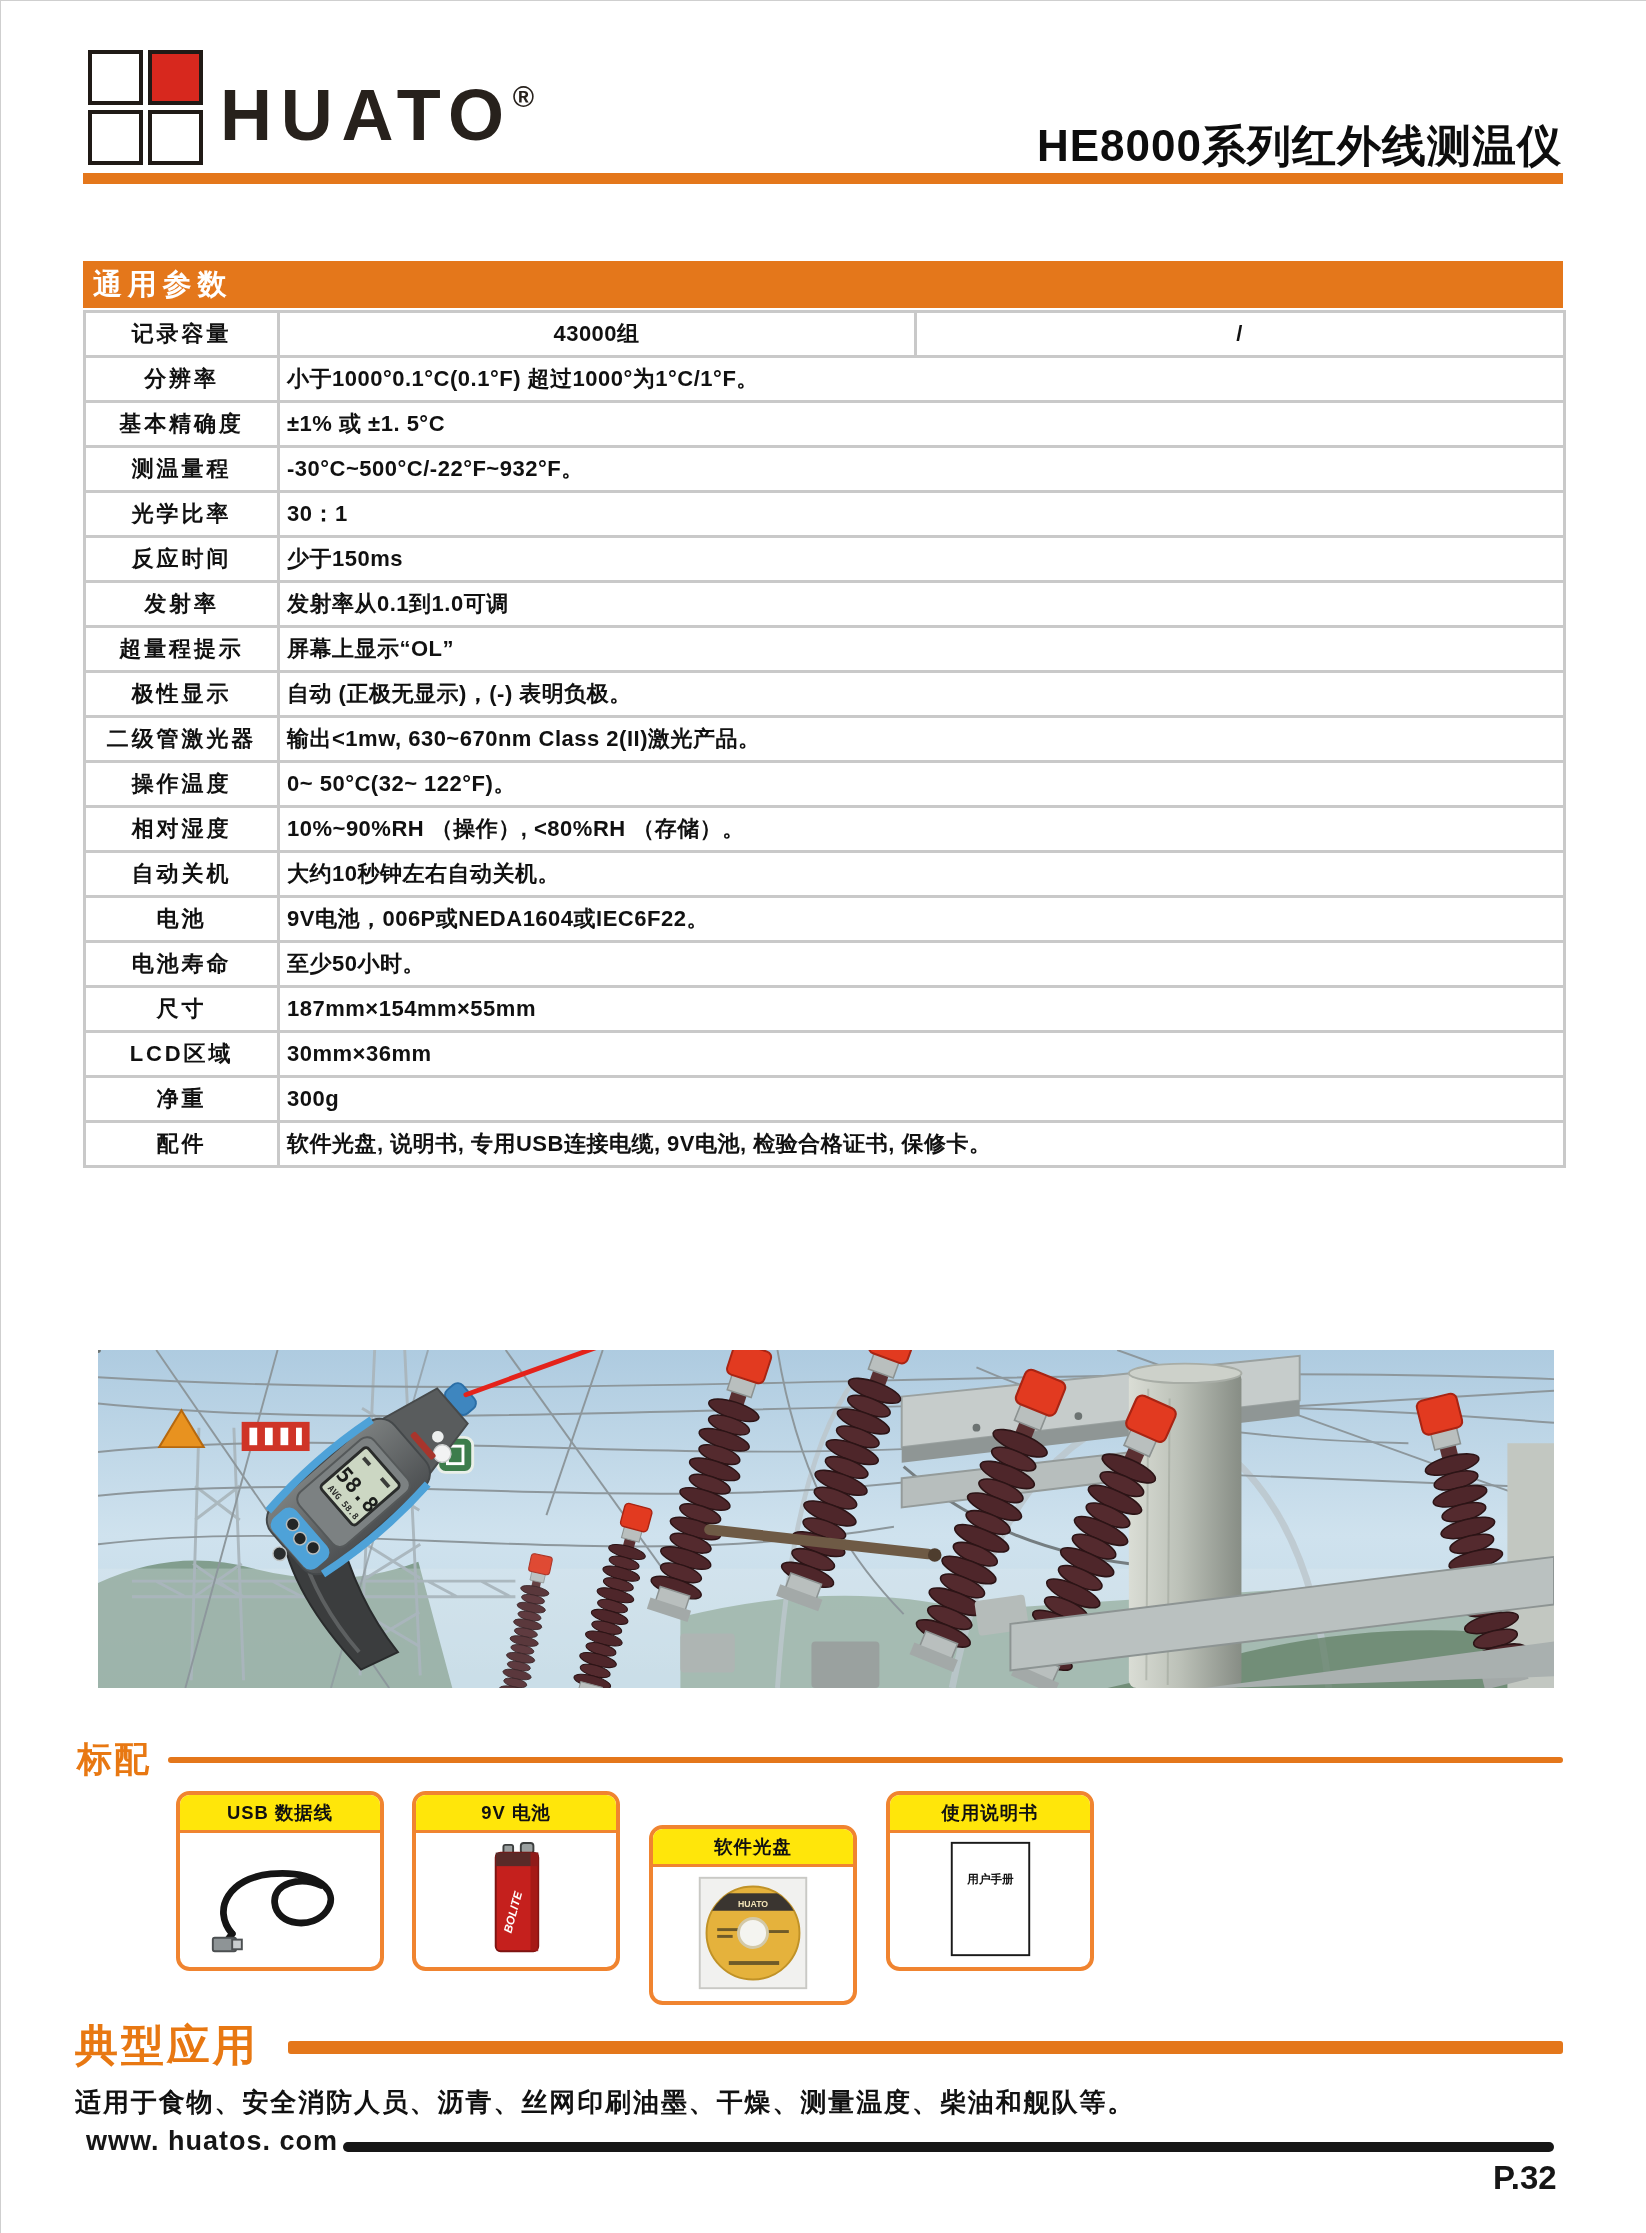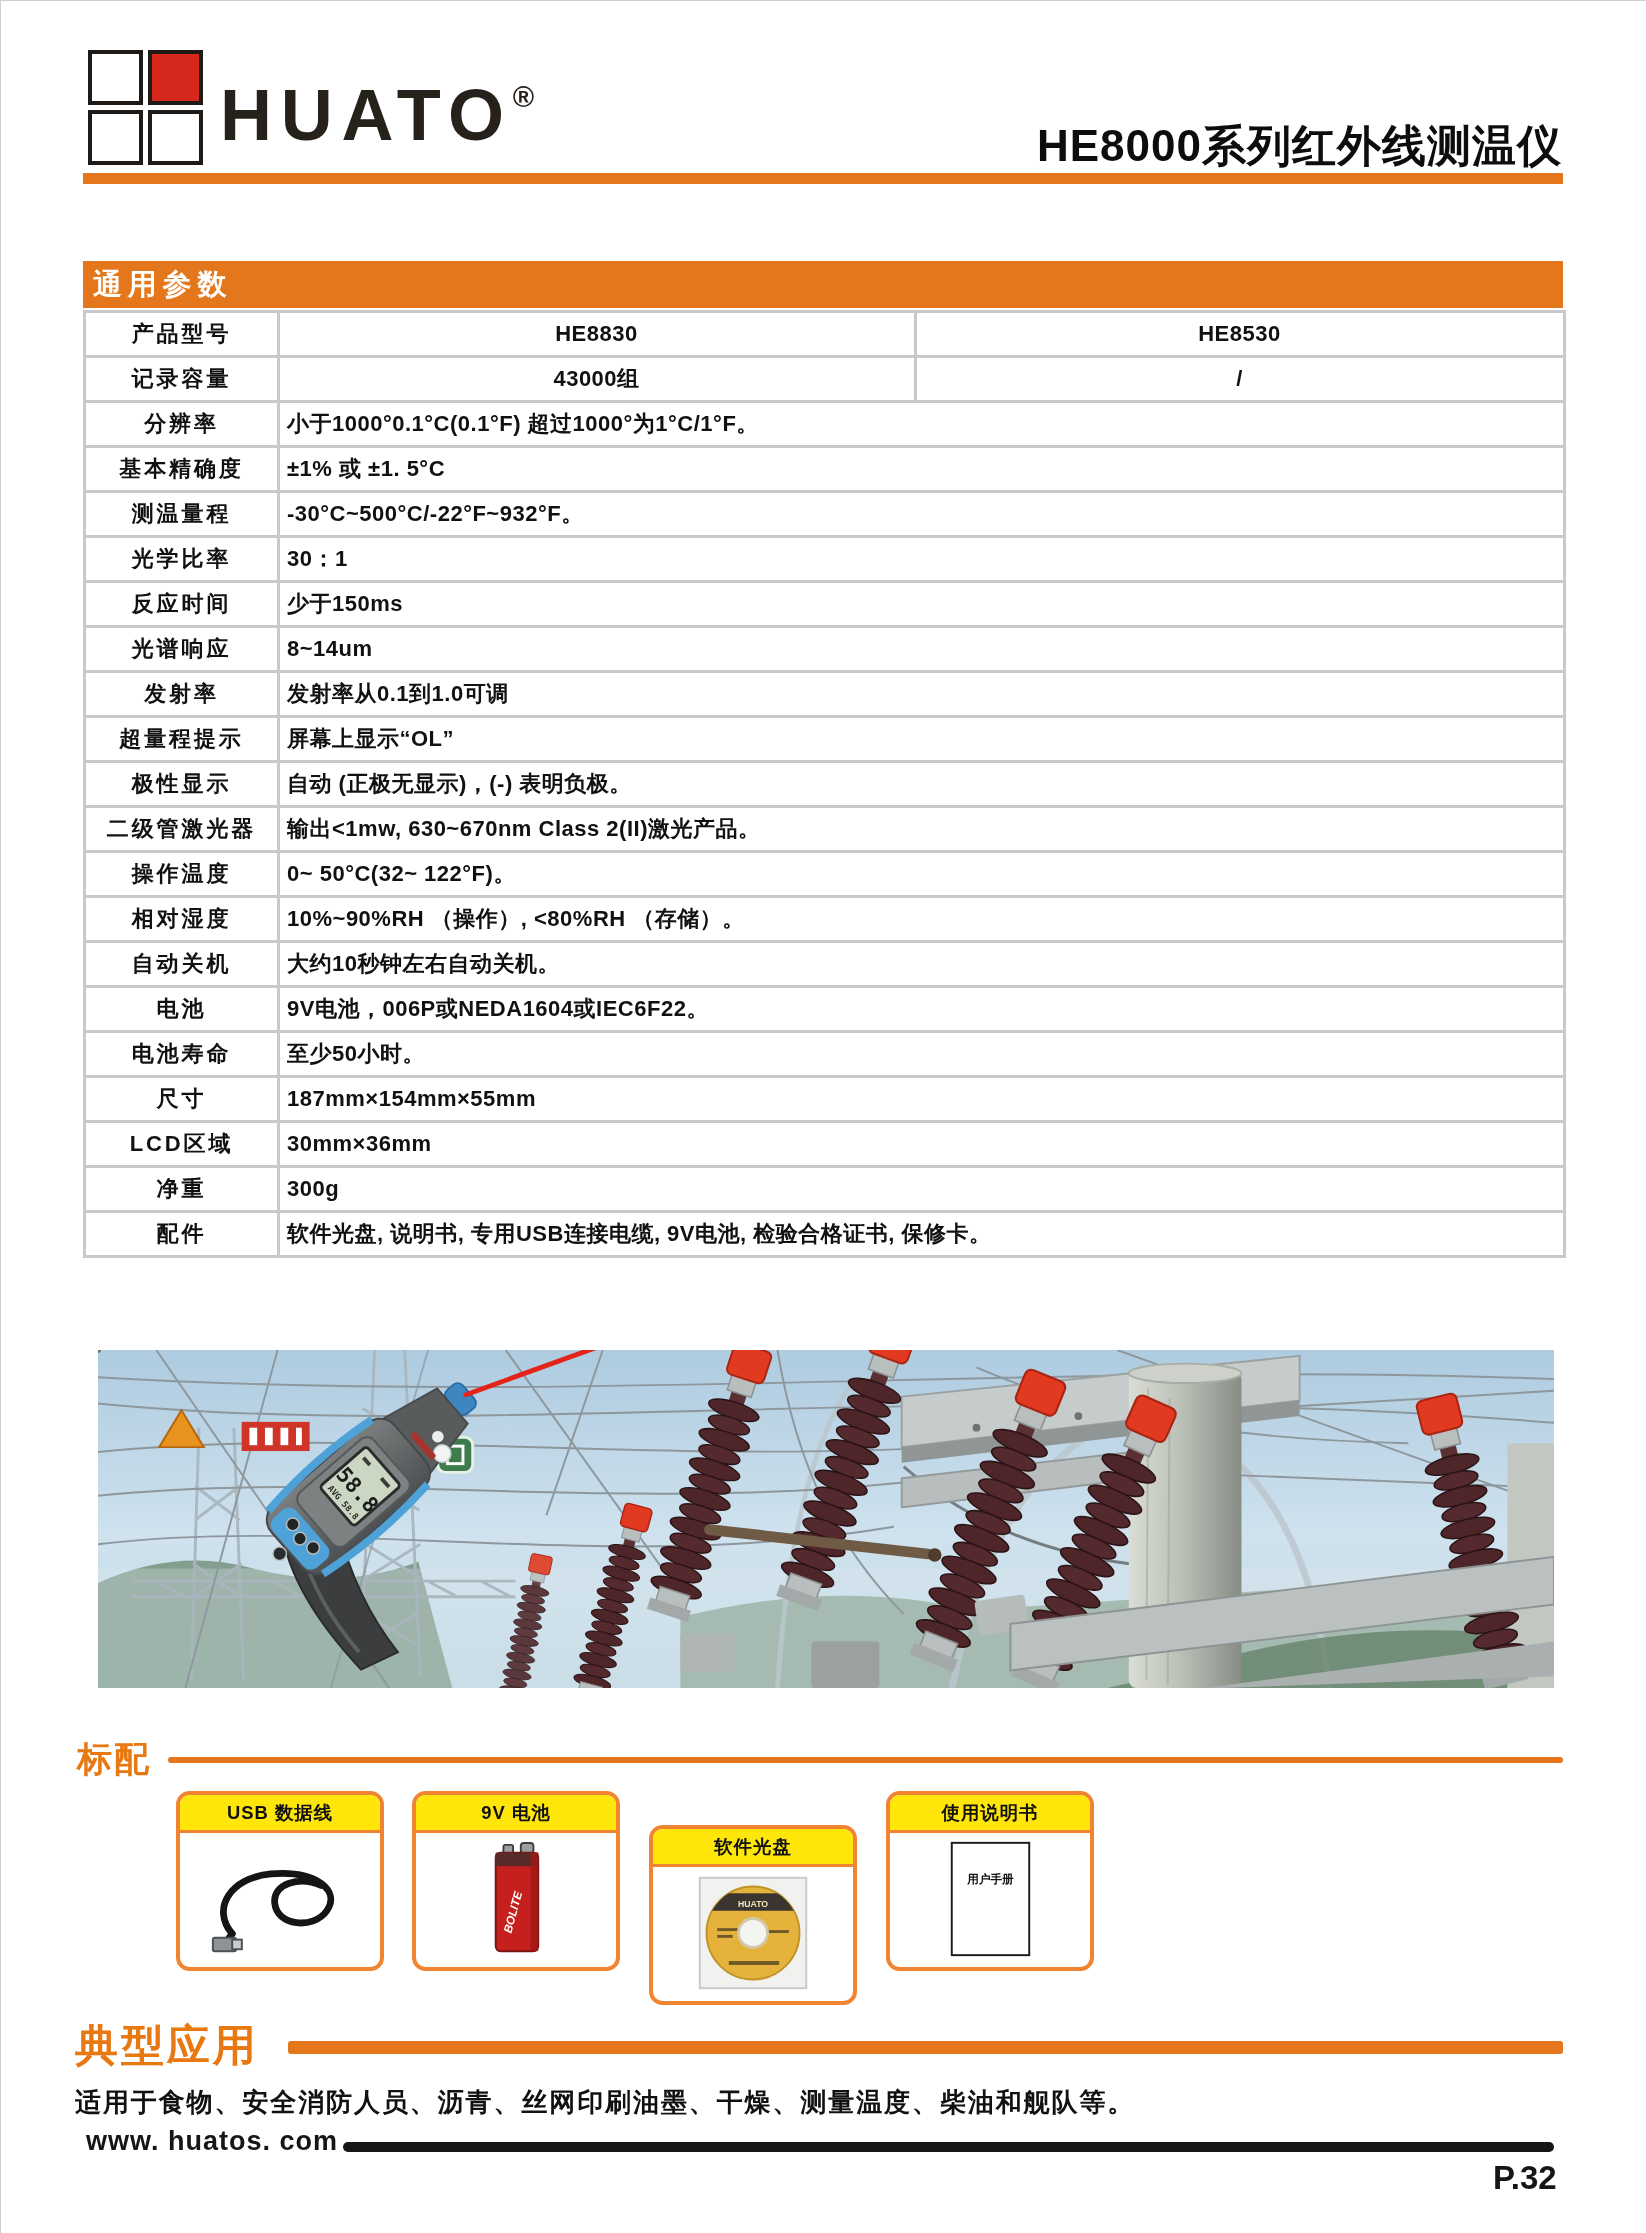--- a/index.html
+++ b/index.html
@@ -63,25 +63,20 @@
 
   <div class="spec-header">通用参数</div>
   <table class="spec-table">
     <colgroup>
         <col style="width:194px">
         <col style="width:637px">
         <col style="width:649px">
       </colgroup>
     <tbody>
         <tr>
-          <td class="lbl">产品型号</td>
-          <td class="val center">HE8830</td>
-          <td class="val center">HE8530</td>
-        </tr>
-        <tr>
           <td class="lbl">记录容量</td>
           <td class="val center">43000组</td>
           <td class="val center">/</td>
         </tr>
         <tr>
           <td class="lbl">分辨率</td>
           <td class="val" colspan="2">小于1000°0.1°C(0.1°F) 超过1000°为1°C/1°F。</td>
         </tr>
         <tr>
           <td class="lbl">基本精确度</td>
@@ -91,24 +86,20 @@
           <td class="lbl">测温量程</td>
           <td class="val" colspan="2">-30°C~500°C/-22°F~932°F。</td>
         </tr>
         <tr>
           <td class="lbl">光学比率</td>
           <td class="val" colspan="2">30：1</td>
         </tr>
         <tr>
           <td class="lbl">反应时间</td>
           <td class="val" colspan="2">少于150ms</td>
-        </tr>
-        <tr>
-          <td class="lbl">光谱响应</td>
-          <td class="val" colspan="2">8~14um</td>
         </tr>
         <tr>
           <td class="lbl">发射率</td>
           <td class="val" colspan="2">发射率从0.1到1.0可调</td>
         </tr>
         <tr>
           <td class="lbl">超量程提示</td>
           <td class="val" colspan="2">屏幕上显示“OL”</td>
         </tr>
         <tr>

